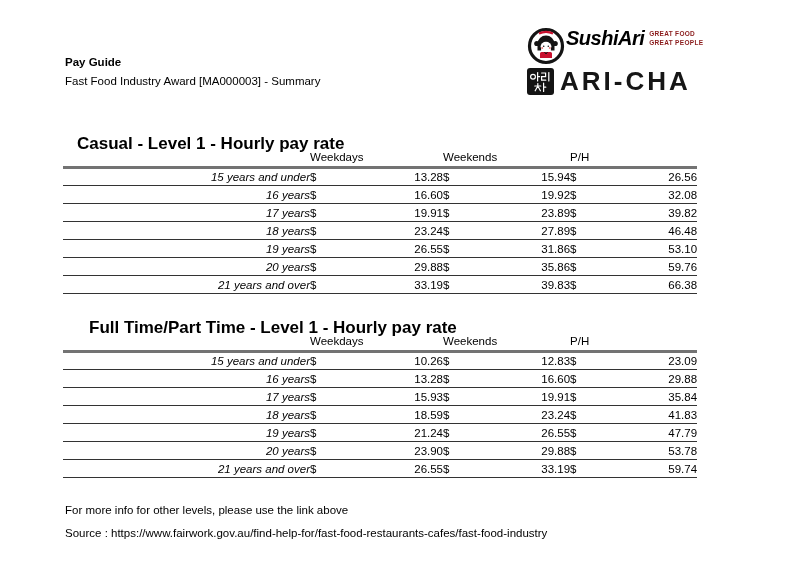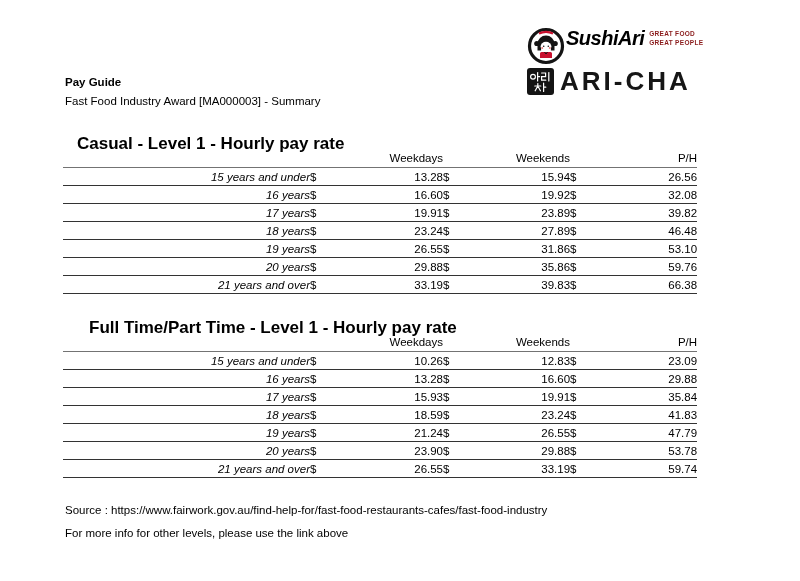--- a/index.html
+++ b/index.html
@@ -3,21 +3,21 @@
 <meta charset="utf-8">
 <style>
   * { margin:0; padding:0; box-sizing:border-box; }
   html,body { background:#ffffff; }
   .page {
     position:relative; width:800px; height:581px; background:#ffffff;
     font-family:"Liberation Sans", sans-serif; color:#000; overflow:hidden;
   }
 
   
-  .doc-header { position:absolute; left:65px; top:73px; font-size:11.5px; line-height:18.6px; }
+  .doc-header { position:absolute; left:65px; top:53px; font-size:11.5px; line-height:18.6px; }
   .doc-title { font-weight:bold; }
 
   
   .brand { position:absolute; left:527px; top:27px; width:180px; }
   .sushiari-row { display:flex; align-items:flex-start; height:40px; }
   .sushiari-wordmark { font-style:italic; font-weight:bold; font-size:20px; letter-spacing:-0.5px; margin-left:1px; white-space:nowrap; }
   .tagline { margin-left:5px; font-size:6.5px; font-weight:bold; line-height:9px; letter-spacing:0.3px; white-space:nowrap; margin-top:2px; }
   .aricha-row { display:flex; align-items:center; margin-top:-1px; }
   .aricha-wordmark { font-size:26px; letter-spacing:3px; color:#161616; margin-left:6px; white-space:nowrap;font-weight:bold; }
 
@@ -28,21 +28,21 @@
 
   
   table.rates { position:absolute; left:63px; width:634px; border-collapse:collapse; table-layout:fixed; }
   .table-1 { top:150px; }
   .table-2 { top:334px; }
   table.rates td, table.rates th {
     font-size:11.5px; font-weight:normal; vertical-align:bottom;
     height:18px; padding:0 0 2px 0; border-bottom:1px solid #333;
     overflow:hidden; white-space:nowrap;
   }
-  table.rates tr.head th { height:17px; text-align:right; border-bottom:1px solid #737373; padding-bottom:3px; }
+  table.rates tr.head th { height:17px; text-align:left; border-bottom:3px solid #737373; padding-bottom:3px; }
   td.lbl { text-align:right; padding-left:3px;font-style:italic; }
   td.cur { text-align:left; padding-left:7px; }
   td.val { text-align:right; padding-right:6px; }
 
   
   .doc-footer { position:absolute; left:65px; top:499px; font-size:11.5px; line-height:22.5px; }
 
   
   .sushiari-icon svg { display:block; }
   .aricha-badge svg { display:block; }
@@ -268,17 +268,17 @@
       <td class="val">26.55</td>
       <td class="cur">$</td>
       <td class="val">33.19</td>
       <td class="cur">$</td>
       <td class="val">59.74</td>
     </tr>
   </tbody>
     </table>
 
   <div class="doc-footer">
+    <div>For more info for other levels, please use the link above</div>
     <div>Source : https://www.fairwork.gov.au/find-help-for/fast-food-restaurants-cafes/fast-food-industry</div>
-    <div>For more info for other levels, please use the link above</div>
   </div>
 
 </div>
 
 </body></html>

